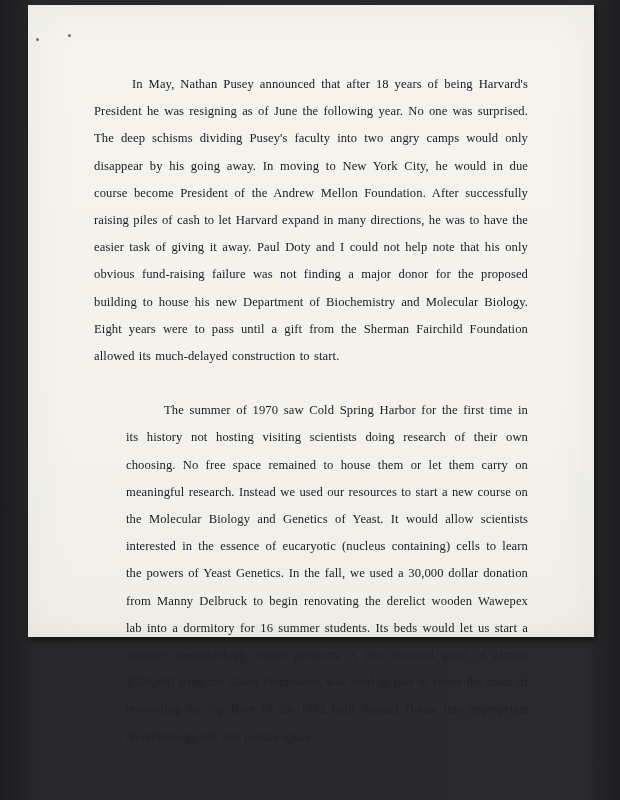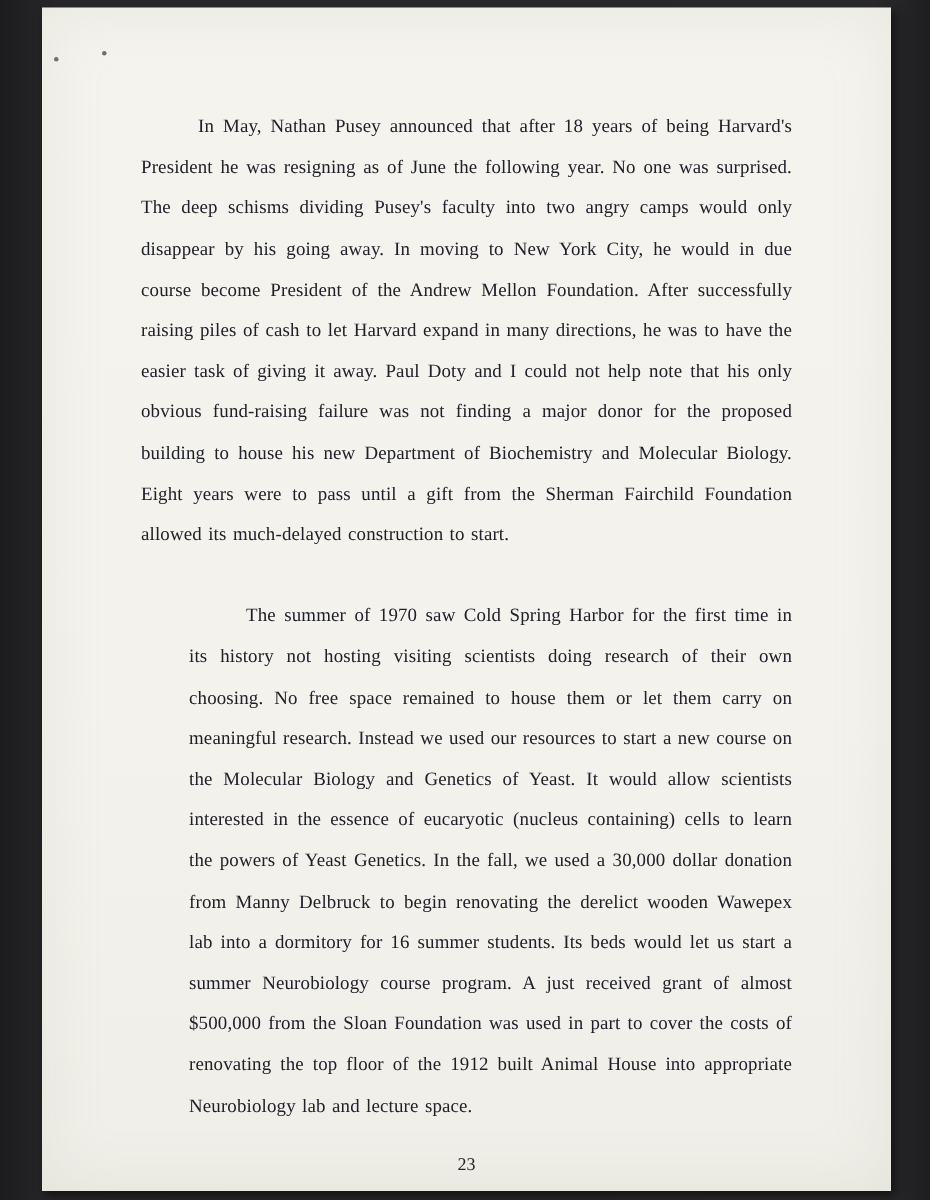--- a/index.html
+++ b/index.html
@@ -17,28 +17,27 @@
     position: relative;
     width: 620px;
     height: 800px;
     background: linear-gradient(90deg, #1c1c1e 0%, #28282a 6%, #2a2a2c 94%, #1e1e20 100%);
   }
   .paper {
     position: absolute;
     left: 28px;
     top: 5px;
     width: 566px;
-    height: 789px;
+    height: 632px;
     background: linear-gradient(180deg, #f4f3ee 0%, #f3f2ed 60%, #efeee8 100%);
     box-shadow: 2px 3px 6px rgba(0,0,0,0.55), inset 0 0 40px rgba(180,175,160,0.18);
     display: flex;
     flex-direction: column;
     box-sizing: border-box;
     padding: 66px 66px 26px 66px;
-    gap: 16px;
   }
   .speck {
     position: absolute;
     background: #6f6f6f;
     border-radius: 50%;
   }
   .speck-1 {
     left: 8px;
     top: 33px;
     width: 3px;

